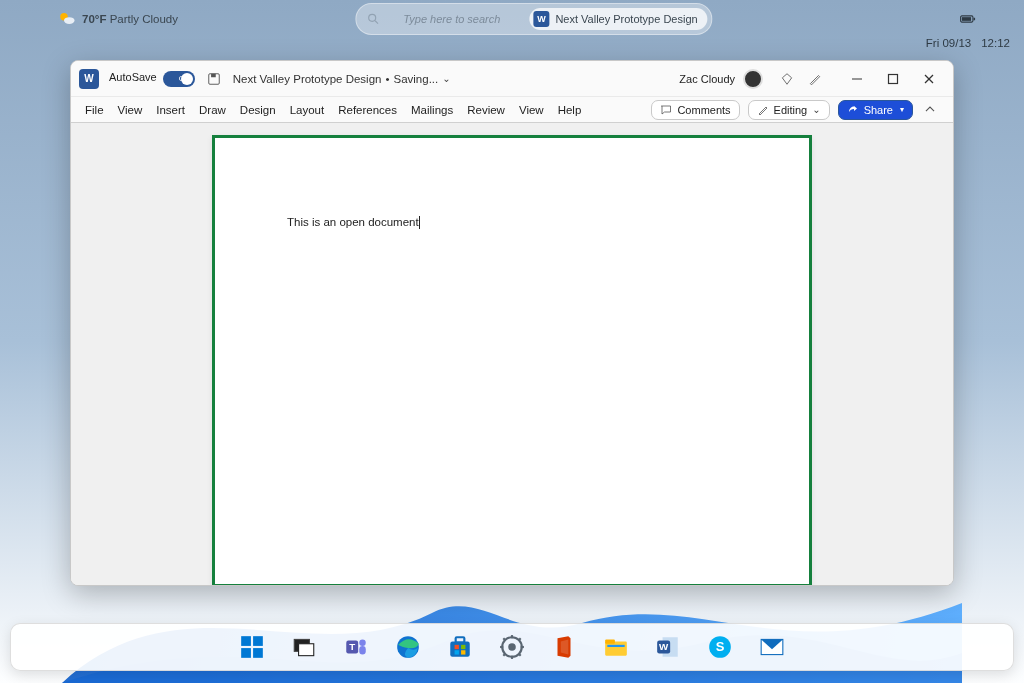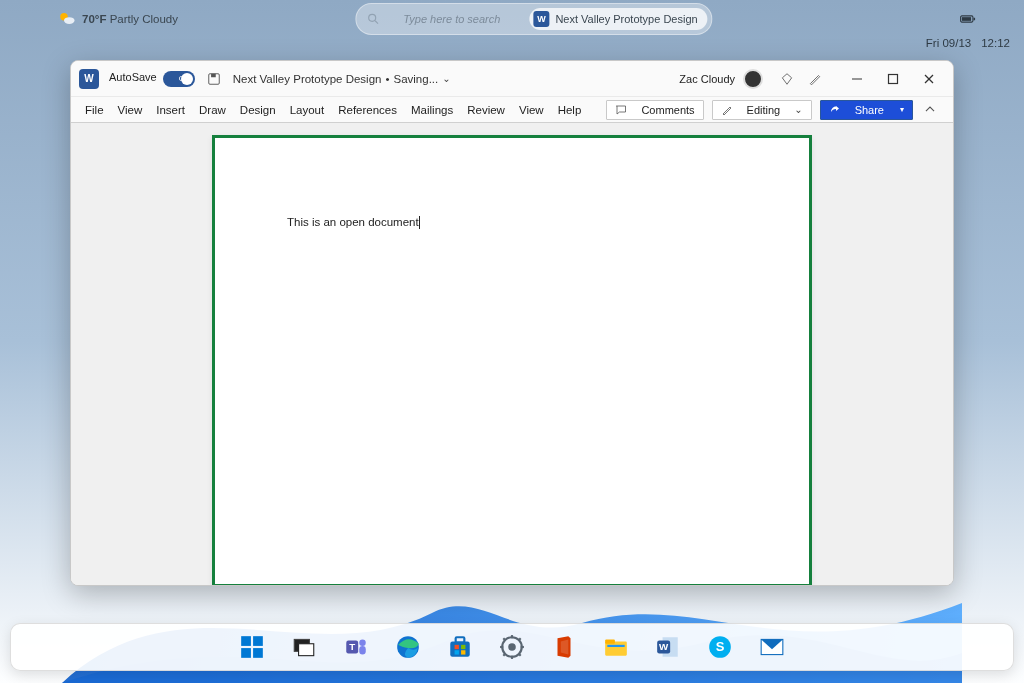--- a/index.html
+++ b/index.html
@@ -112,21 +112,21 @@
 
   .ribbon-tabs {
     height:26px; display:flex; align-items:center; gap:14px;
     padding: 0 14px;
     background:#fafafa;
     border-bottom: 1px solid #d0d0d0;
     font-size:11.5px;
   }
   .ribbon-tabs .tab { cursor:pointer; }
   .ribbon-right { margin-left:auto; display:flex; align-items:center; gap:8px;}
-  .pill-btn { display:flex; align-items:center; gap:14px; border:1px solid #c9c9c9; border-radius:1px; padding:3px 8px; font-size:11px; background:#fff;}
+  .pill-btn { display:flex; align-items:center; gap:5px; border:1px solid #c9c9c9; border-radius:7px; padding:3px 8px; font-size:11px; background:#fff;}
   .share-btn { background:#1d4ed8; color:white; border:1px solid #2b579a;}
   .share-btn .car { font-size:8px; margin-left:2px;}
   .collapse-ico { width:18px; height:18px; display:flex; align-items:center; justify-content:center;}
 
   .doc-area {
     flex:1; background:#f0f0f0;
     display:flex; justify-content:center;
     padding: 12px 0 0 0;
     overflow:auto;
   }

